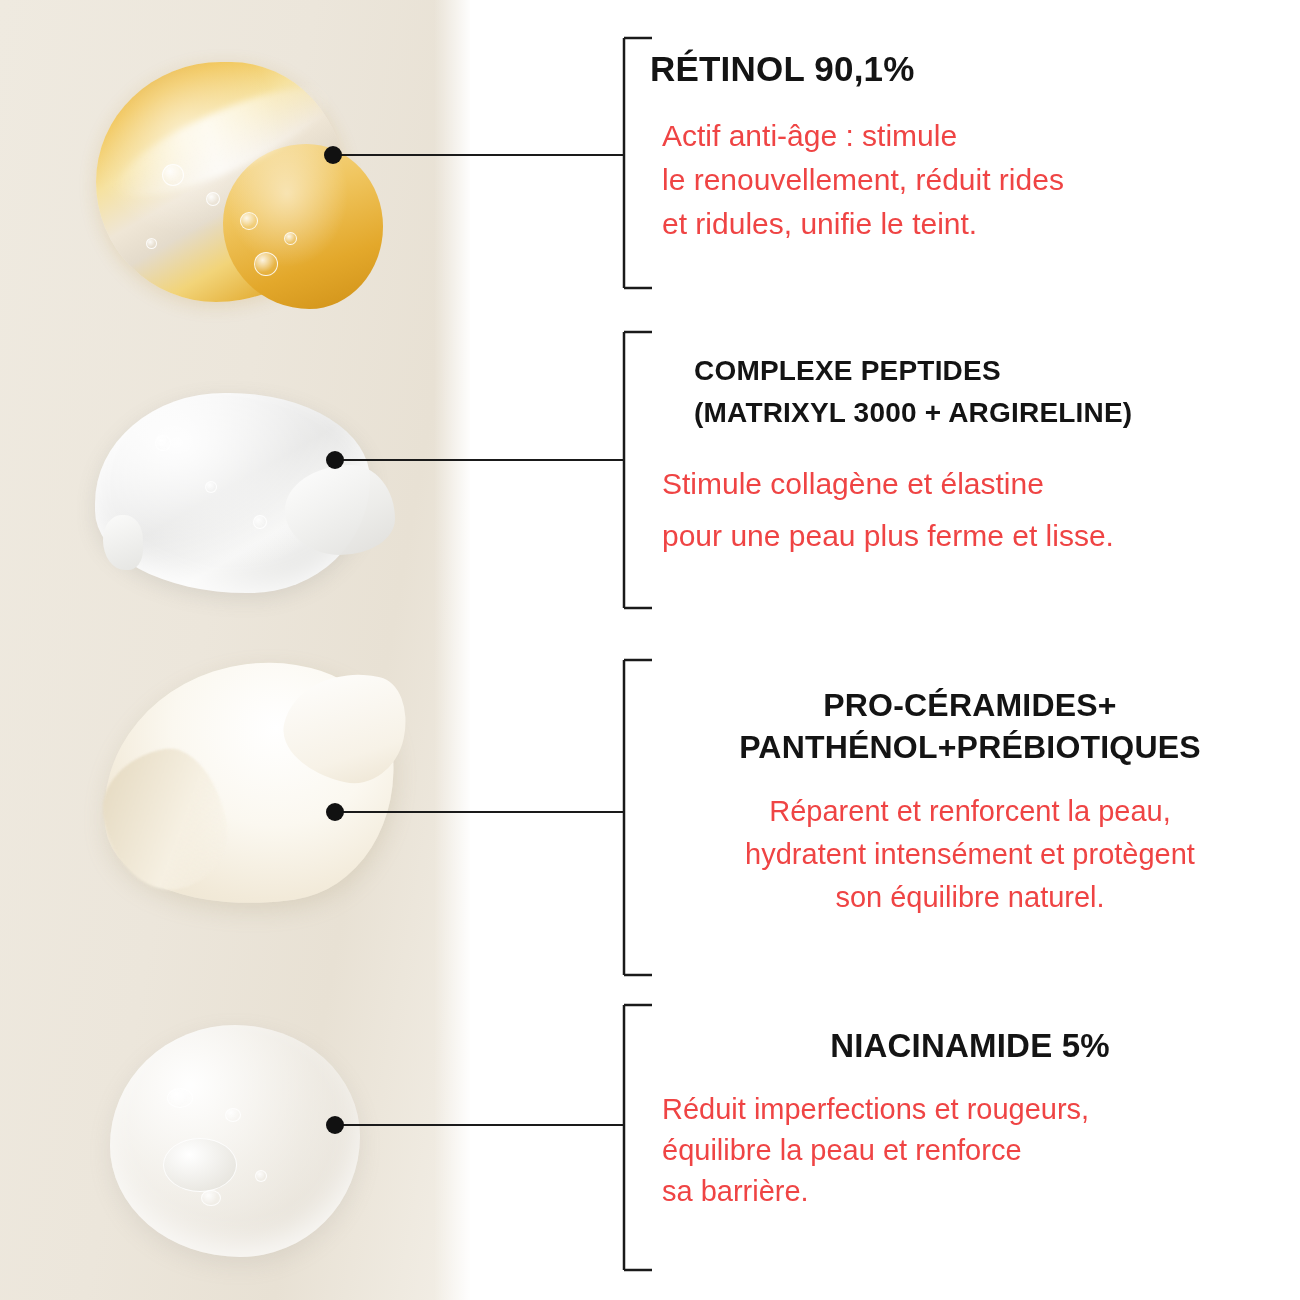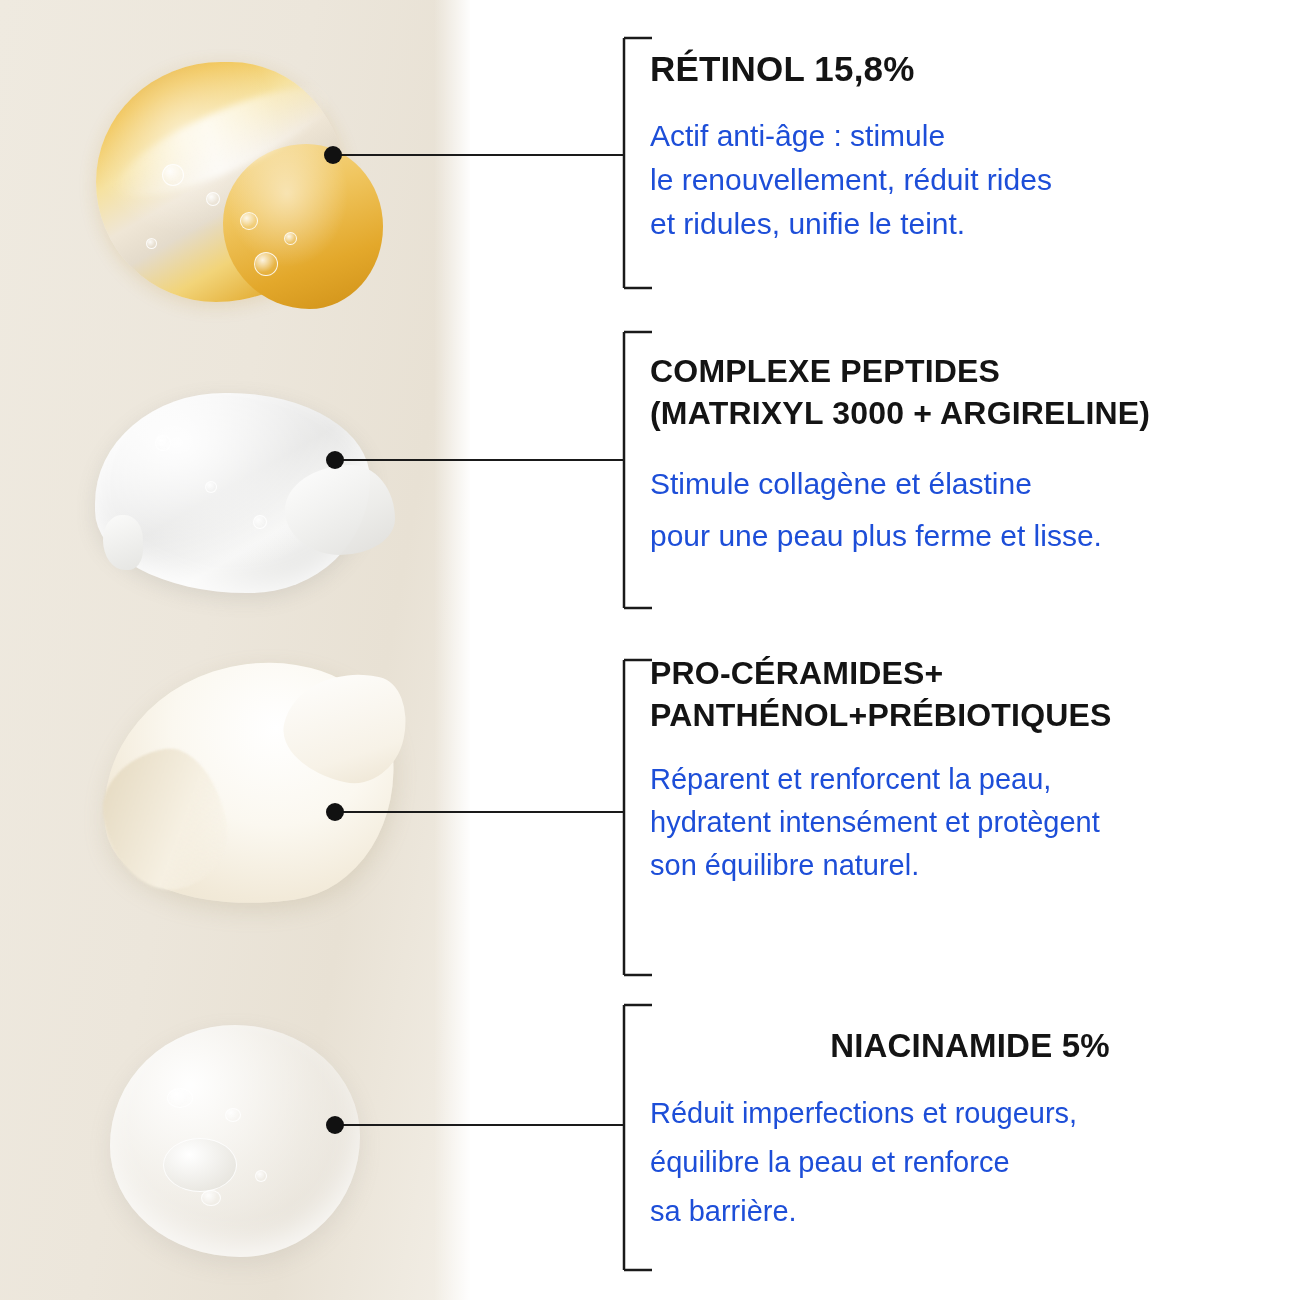--- a/index.html
+++ b/index.html
@@ -171,38 +171,38 @@
     left: 650px;
     width: 640px;
   }
   .entry-title {
     font-weight: bold;
     color: #141414;
     letter-spacing: .2px;
     margin: 0;
   }
   .entry-desc {
-    color: #1d4ed8;
-    margin: 0;
+    color: #ef4444;
+    margin: 12px;
   }
   .e1 { top: 48px; }
   .e1 .entry-title { font-size: 35px; line-height: 42px; }
   .e1 .entry-desc { font-size: 30px; line-height: 44px; margin-top: 24px; }
 
   .e2 { top: 350px; }
-  .e2 .entry-title { font-size: 32px; line-height: 42px; }
+  .e2 .entry-title { font-size: 28px; line-height: 42px; margin-left: 44px; }
   .e2 .entry-desc { font-size: 30px; line-height: 52px; margin-top: 24px; }
 
-  .e3 { top: 652px; }
+  .e3 { top: 684px; text-align: center; }
   .e3 .entry-title { font-size: 32px; line-height: 42px; }
   .e3 .entry-desc { font-size: 29px; line-height: 43px; margin-top: 22px; }
 
   .e4 { top: 1025px; }
   .e4 .entry-title { font-size: 33px; line-height: 42px; text-align: center; }
-  .e4 .entry-desc { font-size: 29px; line-height: 49px; margin-top: 22px; }
+  .e4 .entry-desc { font-size: 29px; line-height: 41px; margin-top: 22px; }
 </style>
 </head>
 <body>
 
 <div class="page">
 
   <div class="left-panel">
 
     <div class="swatch swatch-retinol">
       <div class="oil-blob oil-main"></div>
@@ -264,21 +264,21 @@
     <circle cx="335" cy="812" r="9" fill="#111111"></circle>
 
     <path d="M624 1005 L624 1270" stroke="#1a1a1a" stroke-width="2.5" fill="none"></path>
     <path d="M624 1005 L652 1005" stroke="#1a1a1a" stroke-width="2.5" fill="none"></path>
     <path d="M624 1270 L652 1270" stroke="#1a1a1a" stroke-width="2.5" fill="none"></path>
     <path d="M340 1125 L624 1125" stroke="#1a1a1a" stroke-width="2" fill="none"></path>
     <circle cx="335" cy="1125" r="9" fill="#111111"></circle>
   </svg>
 
   <div class="entry e1">
-    <h2 class="entry-title">RÉTINOL 15,8%</h2>
+    <h2 class="entry-title">RÉTINOL 90,1%</h2>
     <p class="entry-desc">Actif anti-âge : stimule<br>le renouvellement, réduit rides<br>et ridules, unifie le teint.</p>
   </div>
 
   <div class="entry e2">
     <h2 class="entry-title">COMPLEXE PEPTIDES<br>(MATRIXYL 3000 + ARGIRELINE)</h2>
     <p class="entry-desc">Stimule collagène et élastine<br>pour une peau plus ferme et lisse.</p>
   </div>
 
   <div class="entry e3">
     <h2 class="entry-title">PRO-CÉRAMIDES+<br>PANTHÉNOL+PRÉBIOTIQUES</h2>

